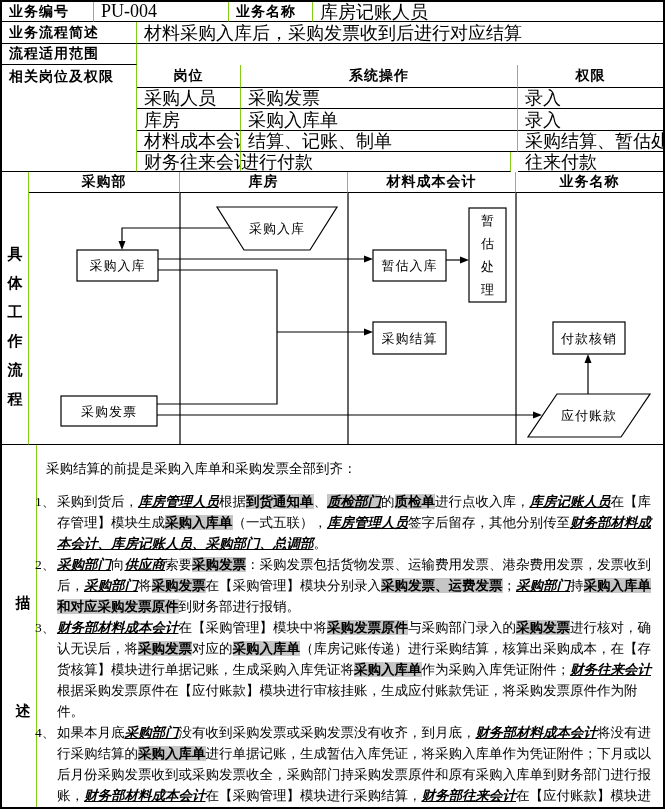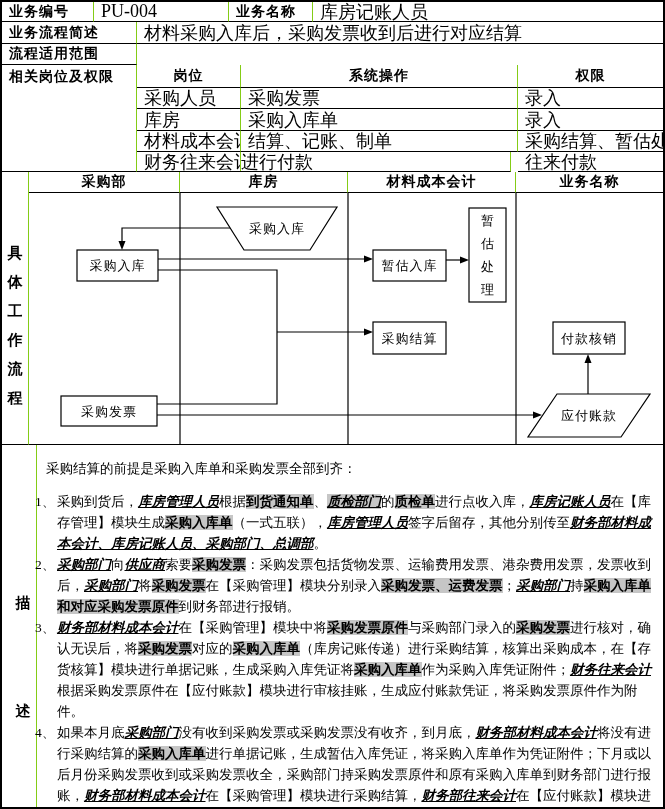--- a/index.html
+++ b/index.html
@@ -15,21 +15,21 @@
   }
   .br{border-right:1px solid #84cc16;}
   .bb{border-bottom:1px solid #000;}
   .lbl{font-weight:bold;font-size:14px;letter-spacing:1px;}
   .ctr{justify-content:center;padding:0;}
   .top-align{align-items:flex-start;padding-top:3px;}
   .vcol{
     position:absolute;box-sizing:border-box;text-align:center;
     font-weight:bold;font-size:15px;word-break:break-all;overflow:hidden;
   }
-  .vcol-flow{line-height:29px;padding-top:68px;font-family:Liberation Mono, monospace;}
+  .vcol-flow{line-height:29px;padding-top:68px;}
   .vcol-desc{line-height:108px;padding-top:104px;margin-left:8px;}
   .canvas{position:absolute;box-sizing:border-box;}
   .canvas svg{display:block;}
   .desc-content{
     position:absolute;box-sizing:border-box;
     font-size:13.5px;line-height:21px;padding:1px 5px 0 5px;
     text-align:left;
   }
   .d-intro{margin:12px;}
   .d-item{position:relative;padding-left:23px;}

